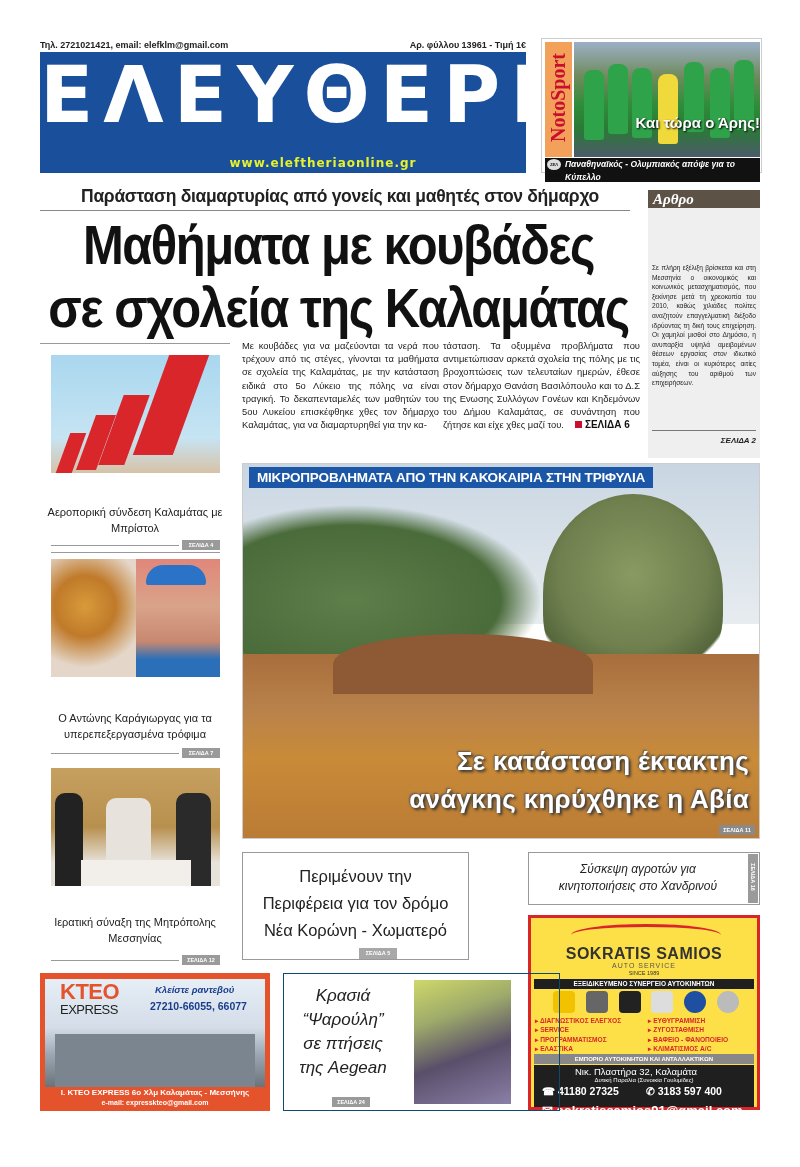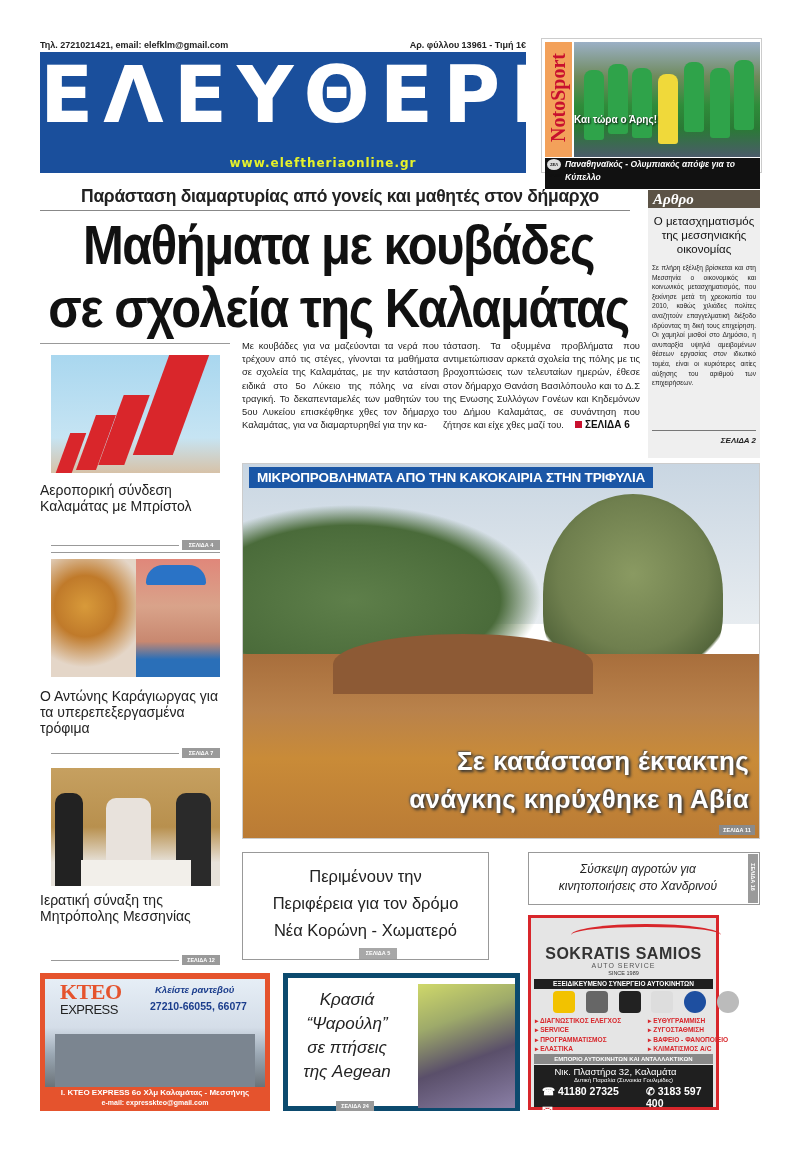--- a/index.html
+++ b/index.html
@@ -18,22 +18,22 @@
   .mast-date { position: absolute; left: 0; right: 0; top: 92px; text-align: center; color: #fff; font-size: 9.5px; font-weight: bold; padding-left: 80px;}
   .mast-web { position: absolute; left: 0; right: 0; top: 104px; text-align: center; color: #e6f22a; font-size: 12px; font-weight: bold; letter-spacing: 1px; padding-left: 80px; font-family: "DejaVu Sans", sans-serif; }
 
   
   .noto { left: 541px; top: 38px; width: 221px; height: 135px; border: 1px solid #ccc; background: #fff; }
   .noto-side { position: absolute; left: 3px; top: 3px; width: 27px; height: 115px; background: #f3a15a; }
   .noto-side span { position: absolute; left: -44px; top: 44px; width: 115px; transform: rotate(-90deg); color: #c8102e; font-family: "Liberation Serif", serif; font-weight: bold; font-size: 20px; text-align: center; }
   .noto-photo { position: absolute; left: 32px; top: 3px; width: 186px; height: 115px;
     background: linear-gradient(180deg, #9bb0c6 0%, #6f8a5c 30%, #2f8c3a 55%, #2a7a35 75%, #4b5b6a 100%); overflow: hidden; }
   .player { position: absolute; width: 20px; height: 70px; border-radius: 8px 8px 3px 3px; background: #2fa34a; top: 28px; }
-  .noto-title { position: absolute; left: 0; right: 0; top: 72px; text-align: left; color: #fff; font-size: 10px; font-weight: bold; text-shadow: 1px 1px 2px #000; }
-  .noto-bar { position: absolute; left: 3px; top: 119px; width: 215px; height: 31px; background: #111; color: #fff; font-size: 8.5px; font-style: italic; font-weight: bold; line-height: 13px; padding-left: 20px; }
+  .noto-title { position: absolute; left: 0; right: 0; top: 72px; text-align: right; color: #fff; font-size: 15px; font-weight: bold; text-shadow: 1px 1px 2px #000; }
+  .noto-bar { position: absolute; left: 3px; top: 119px; width: 215px; height: 24px; background: #111; color: #fff; font-size: 8.5px; font-style: italic; font-weight: bold; line-height: 13px; padding-left: 20px; }
   .noto-badge { position: absolute; left: 2px; top: 1px; width: 14px; height: 11px; border-radius: 50%; background: #ddd; color: #111; font-size: 4px; line-height: 11px; text-align: center; }
 
   
   .kicker { left: 40px; top: 186px; width: 600px; text-align: center; font-size: 17.5px; font-weight: bold; color: #222; letter-spacing: -0.3px; }
   .kicker-rule { left: 40px; top: 210px; width: 590px; height: 1px; background: #888; }
   .headline { left: 36px; top: 214px; width: 605px; text-align: center; font-size: 49px; font-weight: bold; line-height: 56px; letter-spacing: -1.5px; color: #111; font-family: "Liberation Sans", sans-serif; transform: scaleY(1.12); transform-origin: top; }
 
   
   .article { left: 648px; top: 190px; width: 112px; height: 268px; background: #efefef; }
   .article-head { position: absolute; left: 0; top: 0; width: 112px; height: 18px; background: #5c5346; color: #fff; font-family: "Liberation Serif", serif; font-style: italic; font-weight: bold; font-size: 15px; padding-left: 5px; line-height: 18px; }
@@ -43,45 +43,45 @@
   .article-page { position: absolute; right: 4px; top: 246px; font-size: 8px; font-style: italic; font-weight: bold; color: #222; }
 
   
   .bodycol { top: 339px; width: 197px; font-size: 9.4px; line-height: 13.2px; text-align: justify; color: #222; }
   .page-ref { color: #111; font-weight: bold; font-size: 10px; }
   .red-sq { display: inline-block; width: 7px; height: 7px; background: #c8102e; margin-right: 3px; vertical-align: 0px; }
 
   
   .leftcol-rule { position: absolute; height: 1px; background: #999; }
   .lthumb { position: absolute; left: 51px; width: 169px; }
-  .lcap { position: absolute; left: 40px; width: 190px; font-size: 14px; line-height: 16px; color: #222; }
+  .lcap { position: absolute; left: 40px; width: 190px; text-align: center; font-size: 11px; line-height: 16px; color: #222; margin-top: 22px; }
   .lpage { position: absolute; width: 38px; height: 10px; background: #9a9a9a; color: #fff; font-size: 5.5px; font-weight: bold; text-align: center; line-height: 10px; }
 
   
   .mainphoto { left: 242px; top: 463px; width: 518px; height: 376px; overflow: hidden; border: 1px solid #ccc; }
   .mp-sky { position: absolute; left: 0; top: 0; width: 100%; height: 160px; background: linear-gradient(180deg, #c9d6e2 0%, #e7ecf0 100%); }
   .mp-hill { position: absolute; left: -20px; top: 40px; width: 320px; height: 160px; background: radial-gradient(ellipse at 40% 60%, #5e7f4a 0%, #4a6b3a 55%, transparent 70%); }
   .mp-tree { position: absolute; left: 300px; top: 30px; width: 180px; height: 200px; border-radius: 50% 50% 40% 40%; background: radial-gradient(circle at 50% 40%, #8a9a62 0%, #6f7f4e 50%, #55673c 70%, transparent 72%); }
   .mp-mud { position: absolute; left: 0; top: 190px; width: 100%; height: 190px; background: linear-gradient(180deg, #a86e3c 0%, #b9824b 30%, #c98b38 55%, #b97a35 100%); }
   .mp-pile { position: absolute; left: 90px; top: 170px; width: 260px; height: 60px; border-radius: 50% 50% 0 0; background: #8d5a35; }
   .mp-banner { position: absolute; left: 6px; top: 3px; height: 21px; padding: 0 8px; background: #1b57a6; color: #fff; font-weight: bold; font-size: 13.5px; line-height: 21px; letter-spacing: -0.2px; }
   .mp-caption { position: absolute; left: 20px; right: 10px; top: 278px; text-align: right; color: #fff; font-size: 26px; line-height: 38px; font-weight: bold; text-shadow: 2px 2px 3px #333, -1px -1px 2px #555; letter-spacing: 0.3px; }
   .mp-page { position: absolute; right: 4px; bottom: 3px; width: 36px; height: 10px; background: #8a8a8a; color: #fff; font-size: 5.5px; line-height: 10px; text-align: center; font-weight: bold; }
 
   
-  .box1 { left: 242px; top: 852px; width: 247px; height: 108px; border: 1px solid #999; }
+  .box1 { left: 242px; top: 852px; width: 227px; height: 108px; border: 1px solid #999; }
   .box1 .t { position: absolute; left: 0; right: 0; top: 10px; text-align: center; font-size: 16.5px; line-height: 27px; color: #222; }
   .box1 .p { position: absolute; left: 116px; top: 95px; width: 38px; height: 11px; background: #a8a8a8; color: #fff; font-size: 5.5px; text-align: center; line-height: 11px; font-weight: bold; }
   .box2 { left: 528px; top: 852px; width: 232px; height: 53px; border: 1px solid #999; }
   .box2 .t { position: absolute; left: 0; right: 12px; top: 8px; text-align: center; font-size: 12px; font-style: italic; line-height: 17px; color: #222; }
   .box2 .p { position: absolute; right: 1px; top: 1px; width: 10px; height: 49px; background: #9a9a9a; }
   .box2 .p span { position: absolute; left: -14px; top: 20px; width: 38px; transform: rotate(90deg); color: #fff; font-size: 5.5px; text-align: center; font-weight: bold; }
 
   
-  .samios { left: 528px; top: 915px; width: 191px; height: 195px; border: 3px solid #d8262b; background: #e5e5e5; }
+  .samios { left: 528px; top: 915px; width: 232px; height: 195px; border: 3px solid #d8262b; background: #fde047; }
   .sam-car { position: absolute; left: 40px; top: 6px; width: 150px; height: 22px; border-top: 3px solid #d8262b; border-radius: 60% 60% 0 0; }
   .sam-name { position: absolute; left: 0; right: 0; top: 27px; text-align: center; font-weight: bold; font-size: 16px; color: #333; letter-spacing: 0.5px; }
   .sam-sub { position: absolute; left: 0; right: 0; top: 44px; text-align: center; font-size: 7px; color: #555; letter-spacing: 1px; }
   .sam-since { position: absolute; left: 0; right: 0; top: 52px; text-align: center; font-size: 5.5px; color: #333; }
   .sam-bar { position: absolute; left: 3px; right: 3px; top: 61px; height: 10px; background: #1f1f1f; color: #fff; font-size: 6.5px; font-weight: bold; text-align: center; line-height: 10px; }
   .sam-logos { position: absolute; left: 22px; top: 73px; width: 186px; display: flex; justify-content: space-between; }
   .sam-logo { width: 22px; height: 22px; border-radius: 4px; }
   .sam-services { position: absolute; left: 4px; top: 98px; width: 222px; display: grid; grid-template-columns: 1fr 1fr; column-gap: 4px; }
   .sam-services div { color: #d8262b; font-size: 6.6px; font-weight: bold; line-height: 9.3px; white-space: nowrap; }
   .sam-services div::before { content: "▸ "; color: #d8262b; }
@@ -89,30 +89,30 @@
   .sam-contact { position: absolute; left: 3px; right: 3px; top: 147px; height: 42px; background: #1f1f1f; color: #fff; }
   .sam-addr { position: absolute; left: 0; right: 16px; top: 1px; text-align: center; font-size: 9.5px; }
   .sam-addr2 { position: absolute; left: 0; right: 0; top: 12px; text-align: center; font-size: 6px; }
   .sam-tel { position: absolute; left: 8px; top: 20px; font-size: 10.5px; font-weight: bold; }
   .sam-mob { position: absolute; left: 112px; top: 20px; font-size: 10.5px; font-weight: bold; }
   .sam-mail { position: absolute; left: 8px; top: 38px; font-size: 13px; font-weight: bold; }
 
   
   .kteo { left: 40px; top: 973px; width: 230px; height: 138px; background: #e5532d; }
   .kteo-inner { position: absolute; left: 5px; top: 6px; width: 220px; height: 108px; background: linear-gradient(180deg, #e6eef6 0%, #d4dde8 45%, #9aa7b3 70%, #6b7379 100%); overflow: hidden; }
-  .kteo-logo { position: absolute; left: 15px; top: 2px; font-weight: bold; color: #e5532d; font-size: 22px; line-height: 22px; font-family: Liberation Serif, serif; letter-spacing: -0.5px;}
+  .kteo-logo { position: absolute; left: 15px; top: 2px; font-weight: bold; color: #e5532d; font-size: 22px; line-height: 22px; font-family: Liberation Sans, sans-serif; letter-spacing: -0.5px;}
   .kteo-logo2 { position: absolute; left: 15px; top: 24px; color: #222; font-size: 13px; line-height: 13px; letter-spacing: -0.5px; }
   .kteo-cta { position: absolute; left: 110px; top: 5px; color: #1b3d8c; font-size: 9.5px; font-weight: bold; font-style: italic; }
   .kteo-phone { position: absolute; left: 105px; top: 21px; color: #1b3d8c; font-size: 10.5px; font-weight: bold; }
   .kteo-bld { position: absolute; left: 10px; top: 55px; width: 200px; height: 55px; background: #7b8590; }
   .kteo-foot1 { position: absolute; left: 0; right: 0; top: 115px; text-align: center; color: #fff; font-size: 8px; font-weight: bold; }
   .kteo-foot2 { position: absolute; left: 0; right: 0; top: 126px; text-align: center; color: #fff; font-size: 7px; font-weight: bold; }
 
   
-  .wine { left: 283px; top: 973px; width: 237px; height: 138px; border: 5px solid #0c4a6e; }
+  .wine { left: 283px; top: 973px; width: 277px; height: 138px; border: 1px solid #0c4a6e; }
   .wine .t { position: absolute; left: 4px; top: 10px; width: 110px; text-align: center; font-size: 17px; font-style: italic; line-height: 24px; color: #222; }
   .wine .p { position: absolute; left: 48px; top: 123px; width: 38px; height: 10px; background: #9a9a9a; color: #fff; font-size: 5.5px; line-height: 10px; text-align: center; font-weight: bold; }
   .wine-photo { position: absolute; left: 130px; top: 6px; width: 97px; height: 124px; background: linear-gradient(160deg, #cfd86a 0%, #9eaa6a 30%, #5a4f6a 60%, #8a7fa6 100%); }
 </style>
 </head>
 <body>
 
 <div class="abs topline" style="left:40px;">Τηλ. 2721021421, email: elefklm@gmail.com</div>
 <div class="abs topline" style="right:274px;">Αρ. φύλλου 13961 - Τιμή 1€</div>
 
@@ -143,21 +143,20 @@
 
 <div class="abs kicker">Παράσταση διαμαρτυρίας από γονείς και μαθητές στον δήμαρχο</div>
 <div class="abs kicker-rule"></div>
 <div class="abs headline">
   <div>Μαθήματα με κουβάδες</div>
   <div>σε σχολεία της Καλαμάτας</div>
 </div>
 
 <div class="abs article">
   <div class="article-head">Αρθρο</div>
-  <div class="article-title">Ο μετασχηματισμός της μεσσηνιακής οικονομίας</div>
   <div class="article-body">Σε πλήρη εξέλιξη βρίσκεται και στη Μεσσηνία ο οικονομικός και κοινωνικός μετασχηματισμός, που ξεκίνησε μετά τη χρεοκοπία του 2010, καθώς χιλιάδες πολίτες αναζητούν επαγγελματική διέξοδο ιδρύοντας τη δική τους επιχείρηση. Οι χαμηλοί μισθοί στο Δημόσιο, η ανυπαρξία υψηλά αμειβομένων θέσεων εργασίας στον ιδιωτικό τομέα, είναι οι κυριότερες αιτίες αύξησης του αριθμού των επιχειρήσεων.</div>
   <div class="article-rule"></div>
   <div class="article-page">ΣΕΛΙΔΑ 2</div>
 </div>
 
 <div class="abs bodycol" style="left:242px;">Με κουβάδες για να μαζεύονται τα νερά που τρέχουν από τις στέγες, γίνονται τα μαθήματα σε σχολεία της Καλαμάτας, με την κατάσταση ειδικά στο 5ο Λύκειο της πόλης να είναι τραγική. Το δεκαπενταμελές των μαθητών του 5ου Λυκείου επισκέφθηκε χθες τον δήμαρχο Καλαμάτας, για να διαμαρτυρηθεί για την κα-</div>
 <div class="abs bodycol" style="left:443px;">
   <span>τάσταση. Τα οξυμμένα προβλήματα που αντιμετώπισαν αρκετά σχολεία της πόλης με τις βροχοπτώσεις των τελευταίων ημερών, έθεσε στον δήμαρχο Θανάση Βασιλόπουλο και το Δ.Σ της Ενωσης Συλλόγων Γονέων και Κηδεμόνων του Δήμου Καλαμάτας, σε συνάντηση που ζήτησε και είχε χθες μαζί του.</span>
   <span class="page-ref">&nbsp;&nbsp;&nbsp;<span class="red-sq"></span><span>ΣΕΛΙΔΑ 6</span></span>
 </div>

